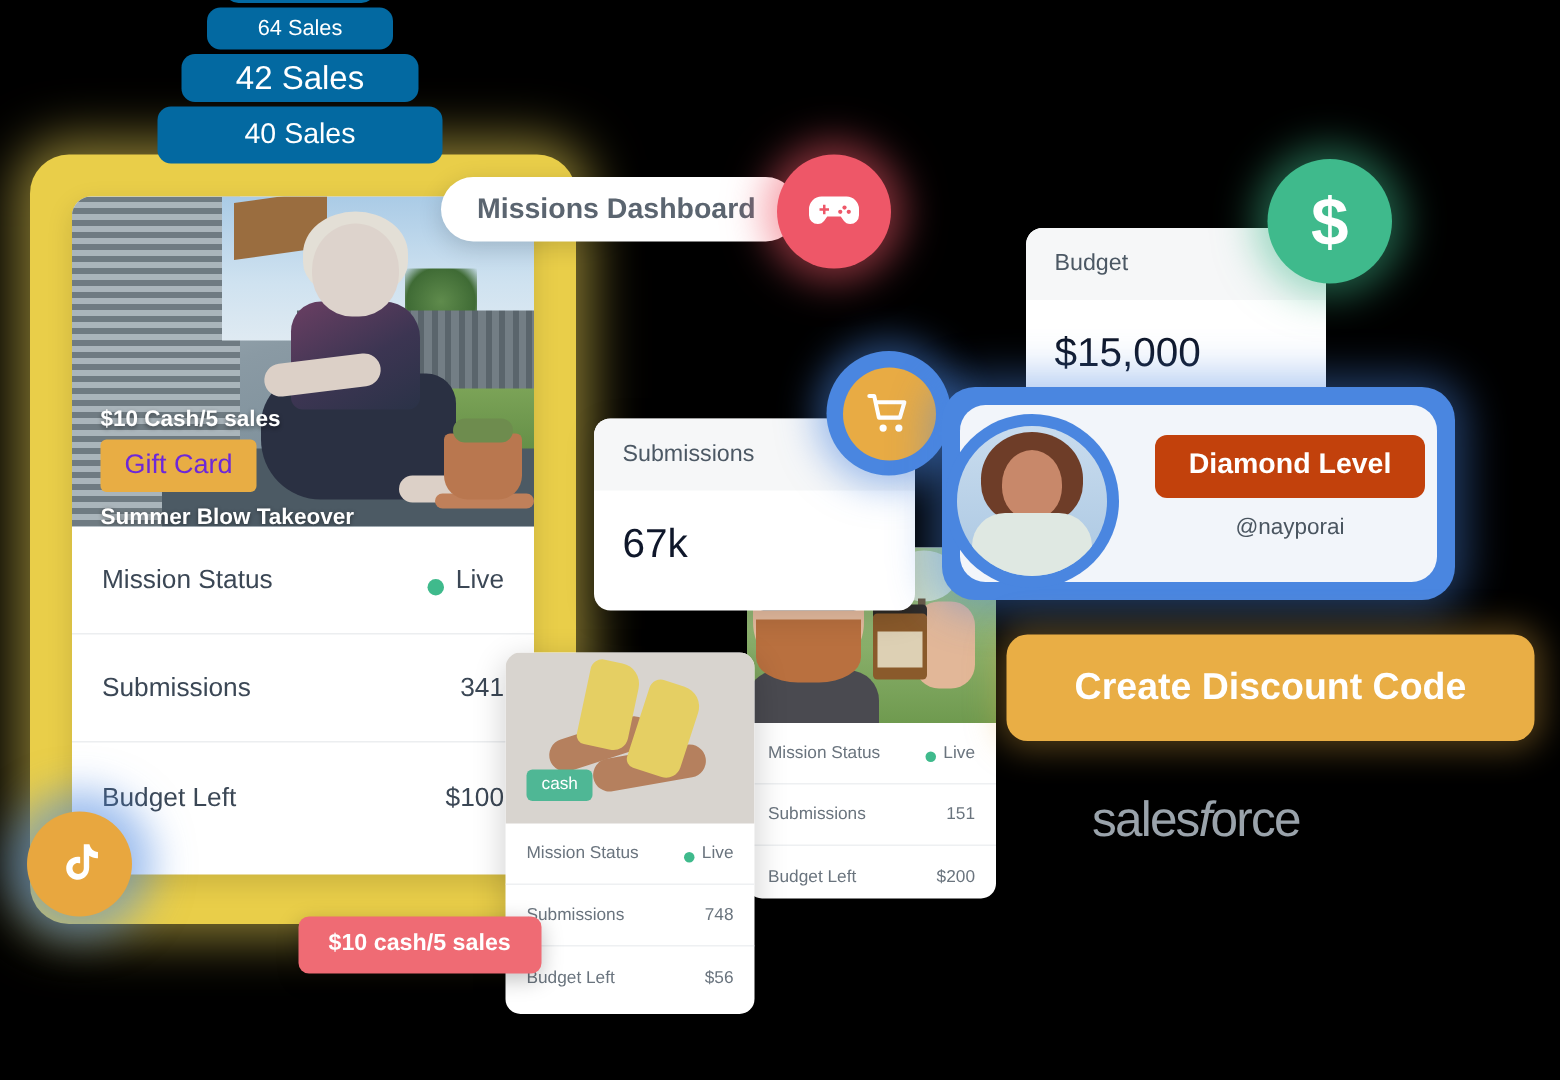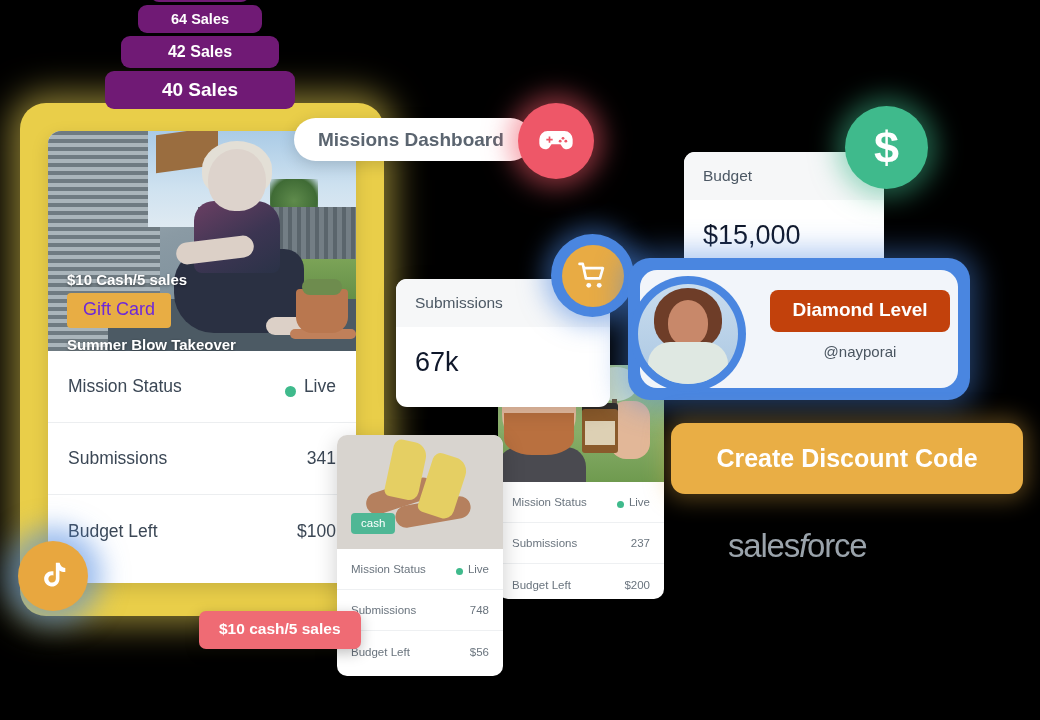--- a/index.html
+++ b/index.html
@@ -23,34 +23,34 @@
   #funnel {
     left: 105px;
     top: -24px;
     width: 190px;
     display: flex;
     flex-direction: column;
     align-items: center;
     z-index: 30;
   }
   .funnel-row {
-    background: #701a75;
+    background: #0369a1;
     color: #ffffff;
-    font-weight: bold;
+    font-weight: normal;
     text-align: right;
     border-radius: 9px;
     margin-bottom: 3px;
     display: flex;
     align-items: center;
     justify-content: center;
     box-sizing: border-box;
   }
   .fr0 { width: 100px; height: 26px; font-size: 13px; }
   .fr1 { width: 124px; height: 28px; font-size: 14.5px; }
-  .fr2 { width: 158px; height: 32px; font-size: 16px; }
+  .fr2 { width: 158px; height: 32px; font-size: 22px; }
   .fr3 { width: 190px; height: 38px; font-size: 19px; }
 
   
   #yellow-frame {
     left: 20px;
     top: 103px;
     width: 364px;
     height: 513px;
     background: #e9ce49;
     border-radius: 26px;
@@ -588,21 +588,21 @@
     <div class="mini-rows">
       <div class="row">
         <span>Mission Status</span>
         <span class="val-wrap">
           <i class="dot"></i>
           <span>Live</span>
         </span>
       </div>
       <div class="row">
         <span>Submissions</span>
-        <span>237</span>
+        <span>151</span>
       </div>
       <div class="row">
         <span>Budget Left</span>
         <span>$200</span>
       </div>
     </div>
   </div>
 
   <div id="shoe-card" class="abs">
     <div id="shoe-hero">

